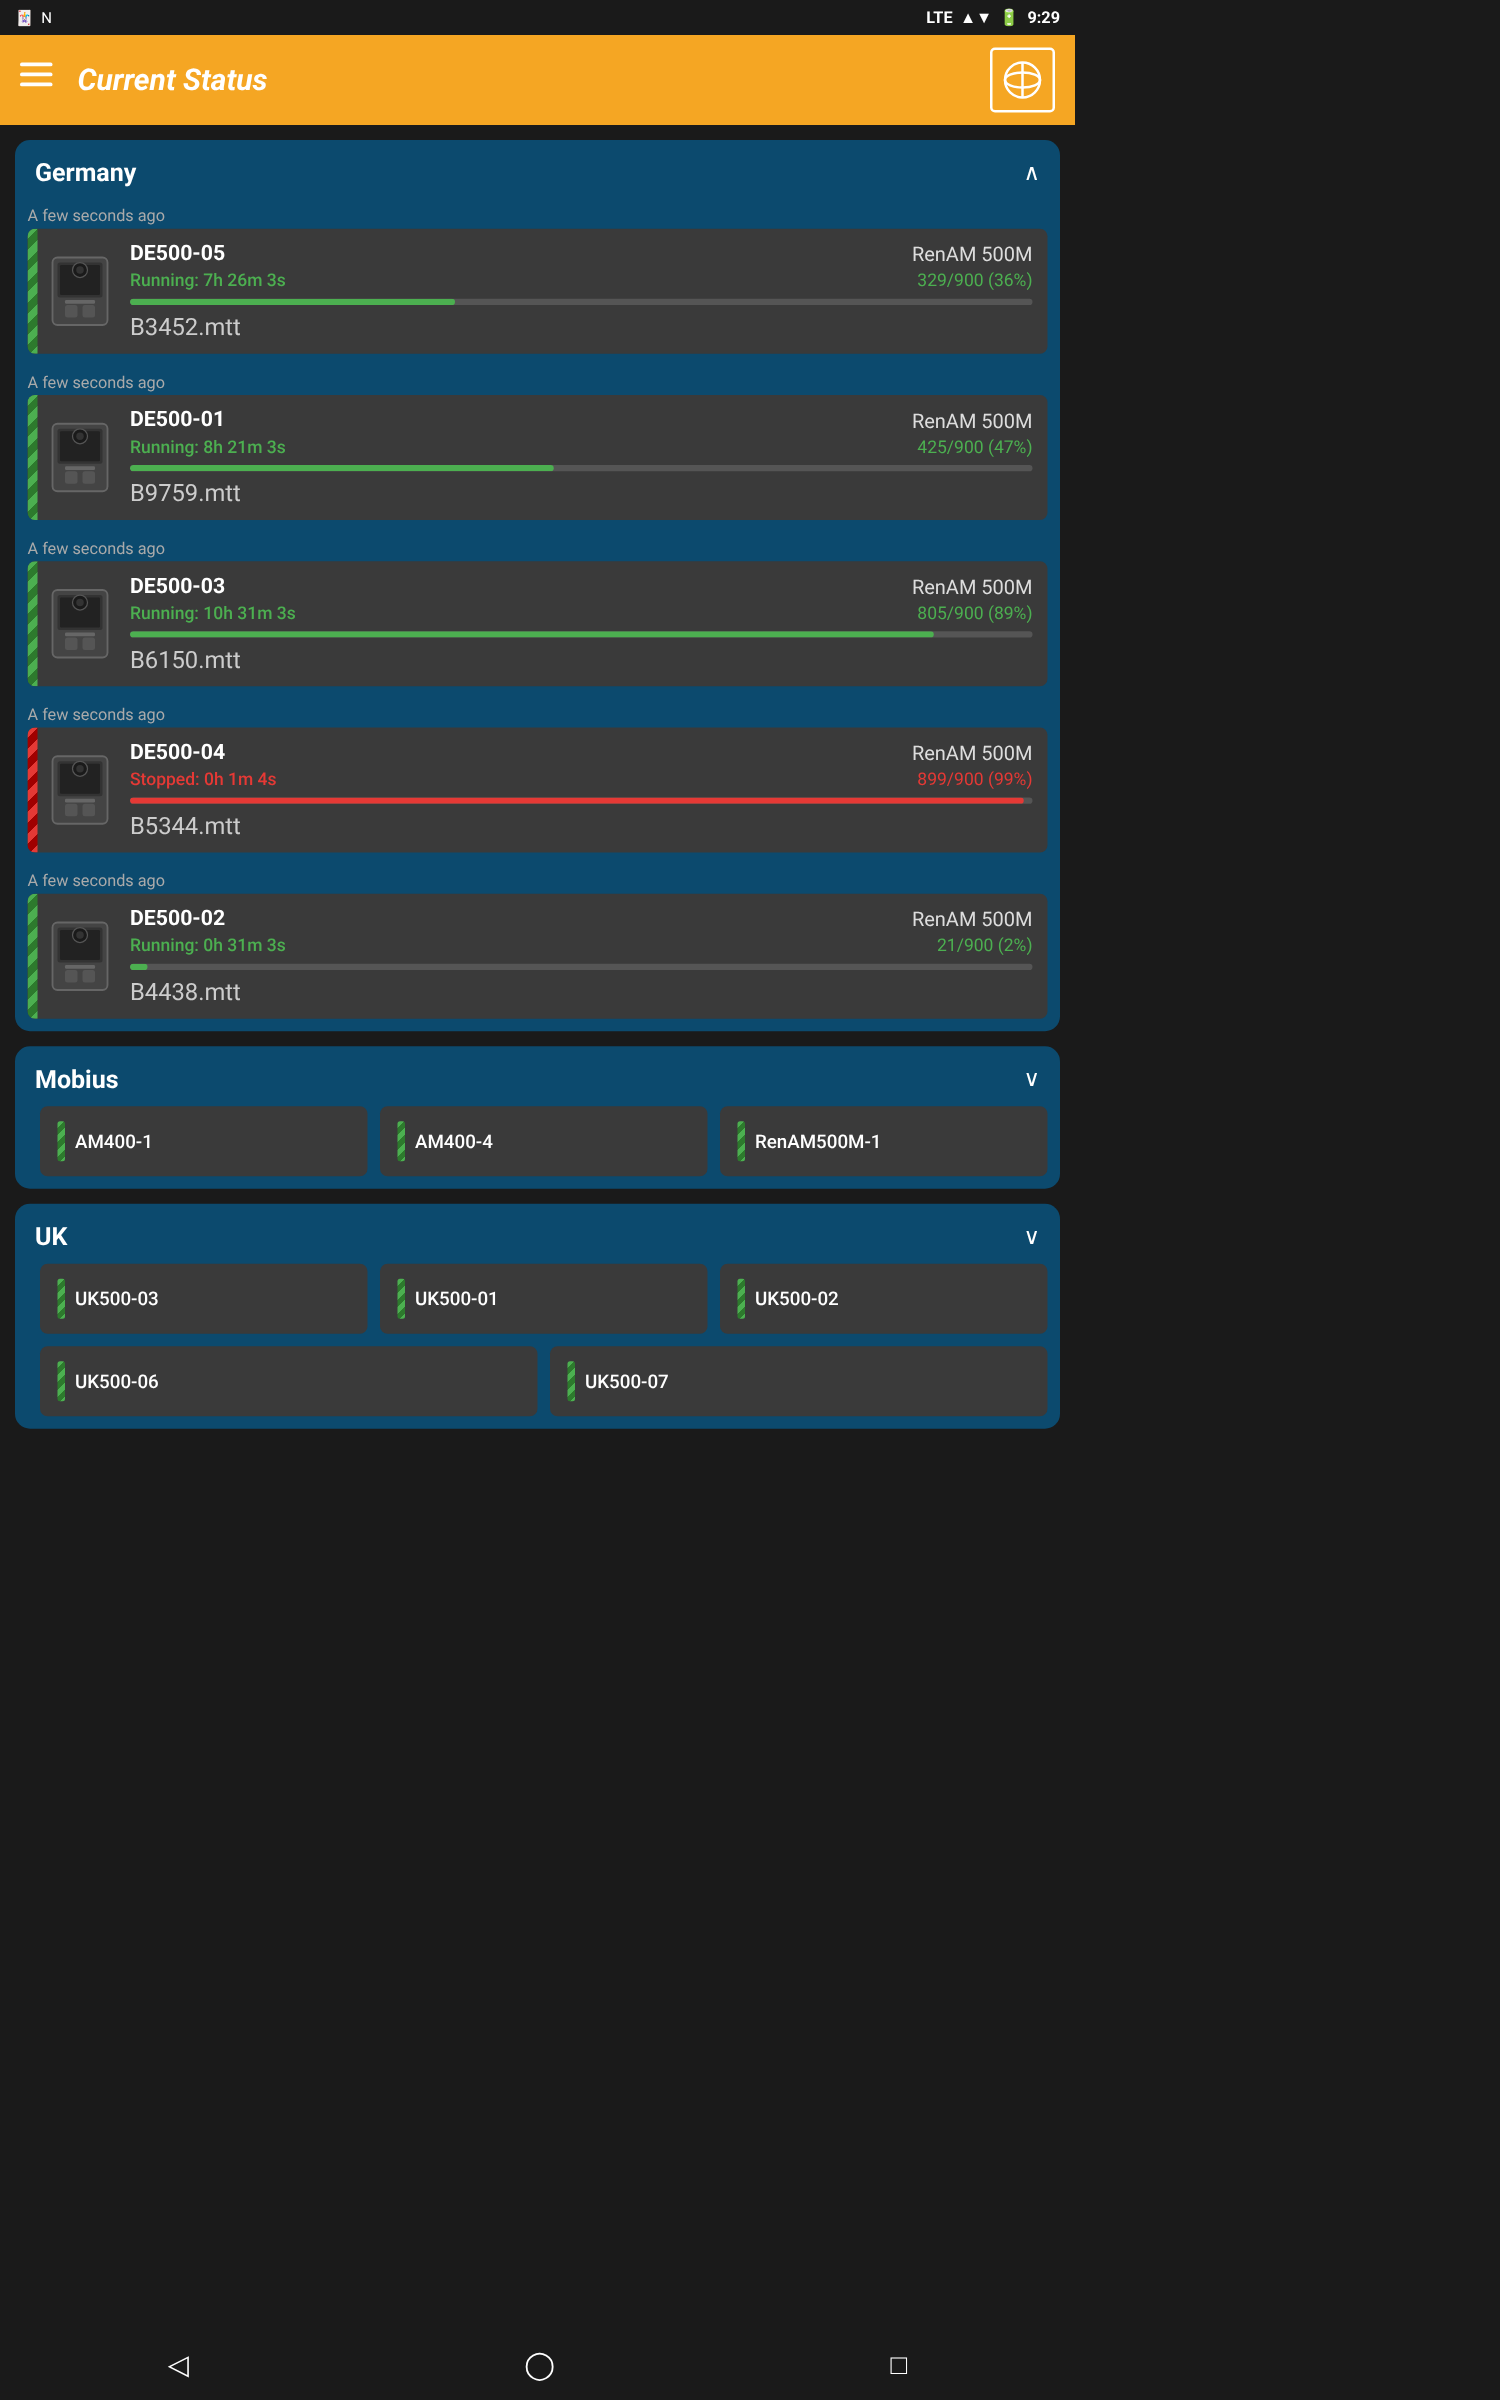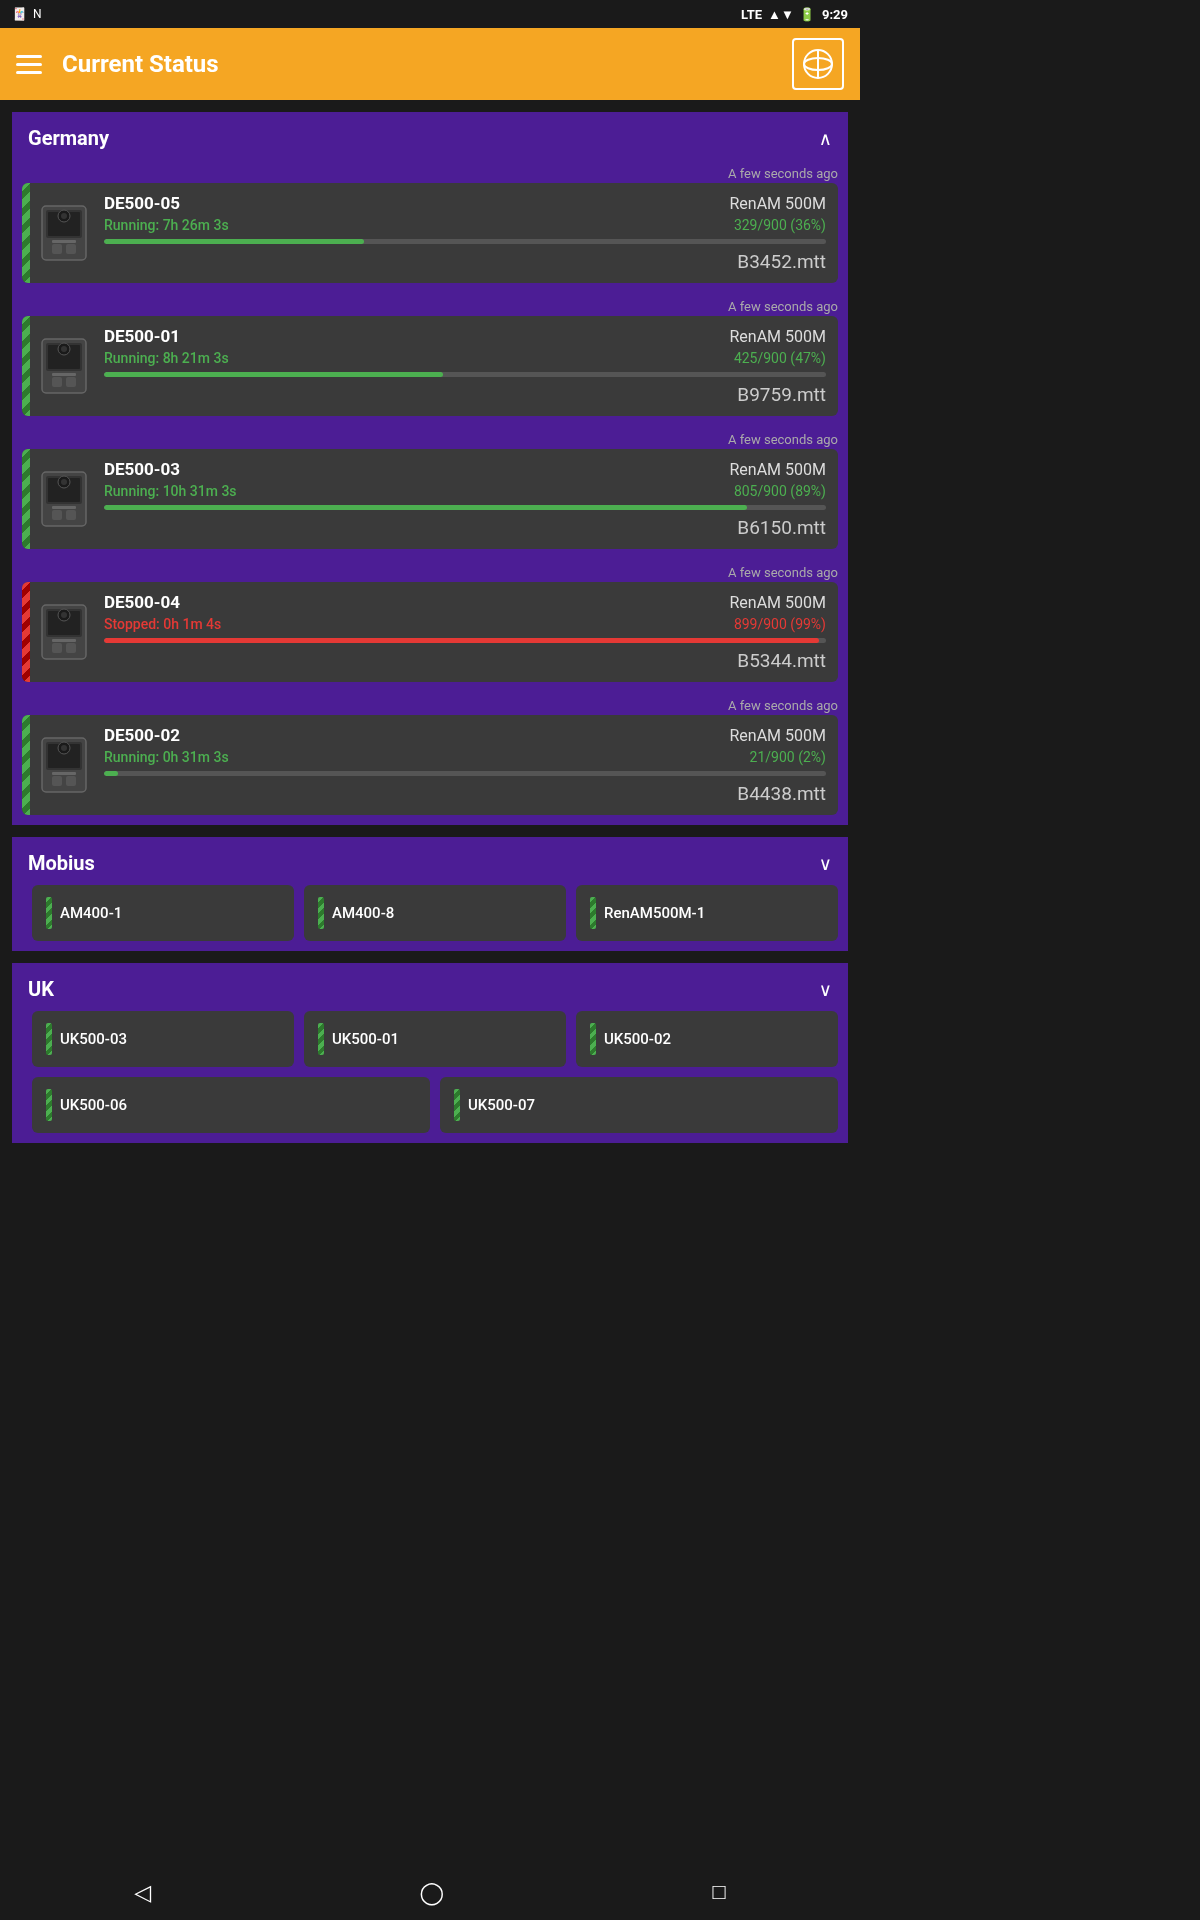--- a/index.html
+++ b/index.html
@@ -41,22 +41,23 @@
     .app-bar {
       background: #F5A623;
       height: 72px;
       display: flex;
       align-items: center;
       padding: 0 16px;
       justify-content: space-between;
     }
     .app-bar-left {
       display: flex;
-      align-items: center;
+      align-items: flex-start;
       gap: 20px;
+      font-style: italic;
     }
     .hamburger {
       display: flex;
       flex-direction: column;
       gap: 5px;
       cursor: pointer;
     }
     .hamburger span {
       display: block;
       width: 26px;
@@ -82,24 +83,23 @@
     
     .content {
       padding: 12px;
       display: flex;
       flex-direction: column;
       gap: 12px;
     }
 
     
     .section-card {
-      background: #4c1d95;
-      border-radius: 0;
+      background: #0c4a6e;
+      border-radius: 12px;
       overflow: hidden;
-      text-align: right;
     }
     .section-header {
       display: flex;
       align-items: center;
       justify-content: space-between;
       padding: 14px 16px 10px 16px;
     }
     .section-title {
       font-size: 20px;
       font-weight: bold;
@@ -484,21 +484,21 @@
     <span class="section-title">Mobius</span>
     <span class="chevron">∨</span>
   </div>
       <div class="collapsed-items">
         <div class="collapsed-machine">
         <div class="mini-bar"></div>
         <span class="collapsed-machine-name">AM400-1</span>
       </div>
         <div class="collapsed-machine">
         <div class="mini-bar"></div>
-        <span class="collapsed-machine-name">AM400-8</span>
+        <span class="collapsed-machine-name">AM400-4</span>
       </div>
         <div class="collapsed-machine">
         <div class="mini-bar"></div>
         <span class="collapsed-machine-name">RenAM500M-1</span>
       </div>
       </div>
     </div>
     <div class="section-card">
       <div class="section-header">
     <span class="section-title">UK</span>

